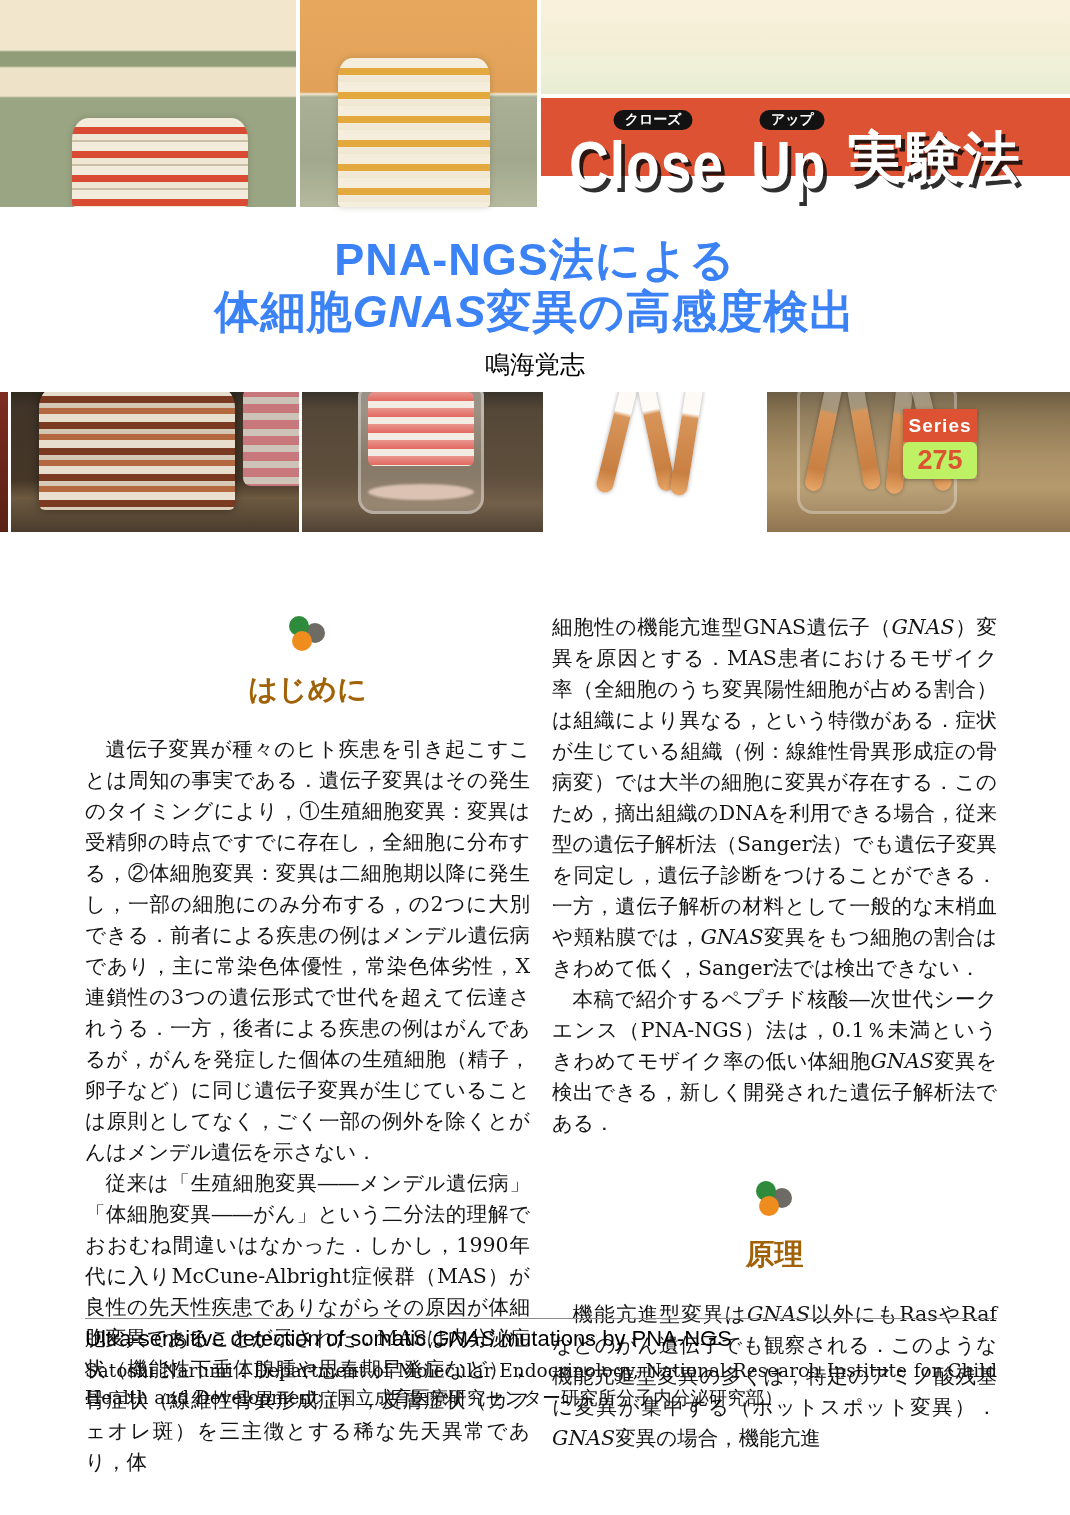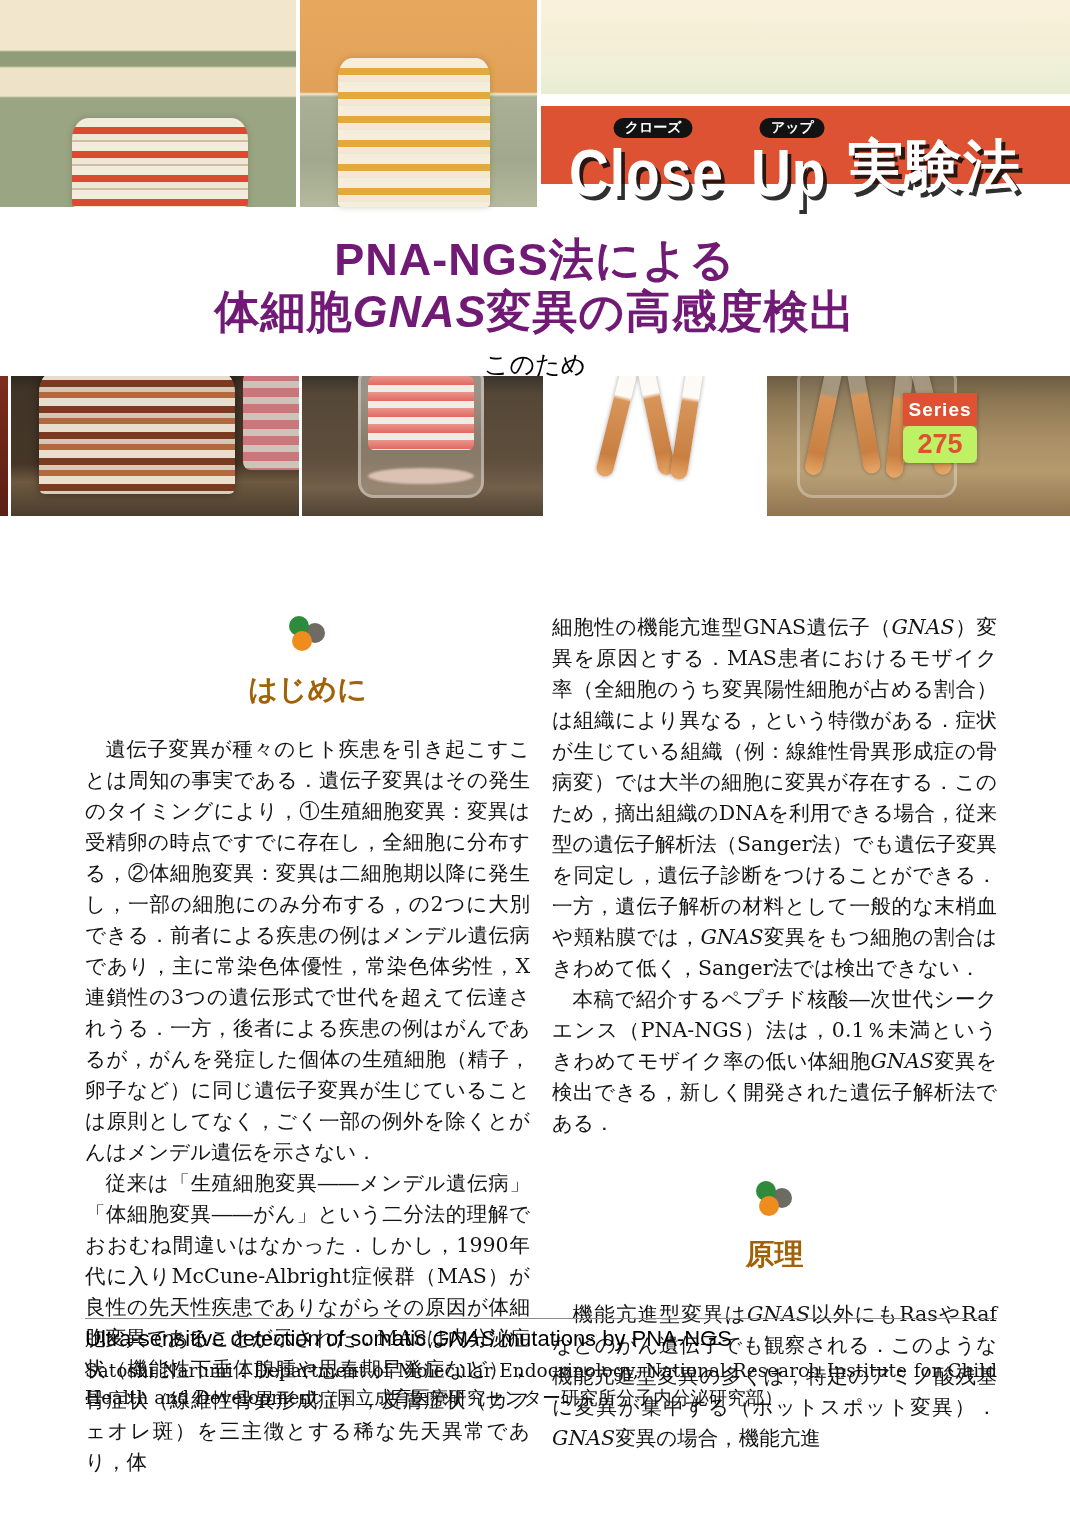--- a/index.html
+++ b/index.html
@@ -17,37 +17,37 @@
     background:linear-gradient(180deg,#f2e7cd 0px,#f2e7cd 50px,#919d79 52px,#919d79 66px,#eee3c8 68px,#eee3c8 96px,#9aa583 98px,#9aa583 207px); }
   .tile-mid { left:300px; top:0; width:237px; height:207px;
     background:linear-gradient(180deg,#e7a85e 0px,#e2a158 92px,#f2e9d2 94px,#aab095 97px,#a2a88d 160px,#b5ba9f 207px); }
   .tile-righttop { left:541px; top:0; width:529px; height:94px;
     background:linear-gradient(180deg,#f9f1dc 0px,#f5eed6 45px,#eef0d8 70px,#e7ecd2 94px); }
   .stack { position:absolute; }
   .stack-red { left:72px; top:118px; width:176px; height:89px; border-radius:16px 16px 4px 4px / 22px 22px 4px 4px;
     background:repeating-linear-gradient(180deg,#f3ecdd 0px,#f3ecdd 9px,#d94b33 9px,#d94b33 16px,#efe6d4 16px,#efe6d4 22px,#cbbfa8 22px,#cebfa6 24px); box-shadow:0 0 6px rgba(90,80,60,.35);}
   .stack-yellow { left:338px; top:58px; width:152px; height:149px; border-radius:14px 14px 4px 4px / 20px 20px 4px 4px;
     background:repeating-linear-gradient(180deg,#f5eedd 0px,#f5eedd 10px,#e3a93f 10px,#e3a93f 17px,#f2ead7 17px,#f0e7d2 24px); box-shadow:0 0 6px rgba(90,80,60,.3);}
-  .banner { position:absolute; left:541px; top:98px; width:529px; height:78px;margin-top:8px; }
+  .banner { position:absolute; left:541px; top:98px; width:529px; height:78px; }
   .logo { position:absolute; left:28px; top:12px; display:flex; align-items:flex-start; gap:14px; }
   .logo-part { position:relative; display:inline-block; padding-top:22px; }
   .pill { position:absolute; top:0; left:50%; transform:translateX(-50%); background:#121212; color:#fff;
     font-family:"Liberation Sans",sans-serif; font-size:14px; font-weight:bold; padding:1px 11px; border-radius:11px; white-space:nowrap; z-index:2; }
   .word { display:inline-block; font-family:"Liberation Sans",sans-serif; font-weight:800; color:#fff; font-size:60px;
     line-height:1; letter-spacing:1px; text-shadow:4px 4px 0 rgba(10,10,10,.85); transform:scale(.92,1.12); transform-origin:left top; }
   .logo-jp { font-family:"Liberation Sans",sans-serif; font-weight:900; color:#fff; font-size:56px; line-height:1;
     margin-top:20px; letter-spacing:2px; text-shadow:4px 4px 0 rgba(10,10,10,.85); }
 
   
   .titleblock { position:absolute; left:0; top:234px; width:1070px; text-align:center; }
-  .title-line { margin:0; font-family:"Liberation Sans",sans-serif; font-weight:bold; font-size:45px; line-height:1.15; color:#701a75; letter-spacing:1px; }
+  .title-line { margin:0; font-family:"Liberation Sans",sans-serif; font-weight:bold; font-size:45px; line-height:1.15; color:#3b82f6; letter-spacing:1px; }
   .author { margin-top:10px; font-family:"Liberation Sans",sans-serif; font-size:25px; color:#000; }
 
   
-  .strip { position:absolute; left:0; top:376px; width:1070px; height:140px; background:#fff; }
+  .strip { position:absolute; left:0; top:392px; width:1070px; height:140px; background:#fff; }
   .panel { position:absolute; top:0; height:140px; overflow:hidden; }
   .p0 { left:0; width:8px; background:linear-gradient(180deg,#7e2c20,#5a2014); }
   .p1 { left:11px; width:288px; background:linear-gradient(180deg,#30291f 0px,#403428 14px,#453627 88px,#6e5a41 106px,#4a3c2d 140px); }
   .p2 { left:302px; width:241px; background:linear-gradient(180deg,#3a332b 0px,#554737 18px,#5e4e3c 84px,#73604a 112px,#504233 140px); }
   .p3 { left:546px; width:218px; background:linear-gradient(180deg,#241f1c 0px,#3e352c 24px,#49publicc 0,#463a2e 92px,#8a6f4e 116px,#57452f 140px); }
   .p4 { left:767px; width:303px; background:linear-gradient(180deg,#6b5c42 0px,#8a7552 22px,#a98f65 62px,#b59a6d 96px,#8f7450 140px); }
   .dish1 { position:absolute; left:28px; top:-4px; width:196px; height:122px; border-radius:14px 14px 6px 6px/20px 20px 6px 6px;
     background:repeating-linear-gradient(180deg,rgba(246,236,220,.92) 0px,rgba(246,236,220,.92) 8px,#7a3a22 8px,#7a3a22 15px,rgba(240,228,210,.85) 15px,rgba(236,222,200,.85) 20px,#b4683f 20px,#b4683f 26px); box-shadow:0 0 8px rgba(0,0,0,.4); }
   .dish2 { position:absolute; left:232px; top:-4px; width:62px; height:98px; border-radius:8px;
     background:repeating-linear-gradient(180deg,#d77f84 0px,#d77f84 9px,rgba(247,238,228,.85) 9px,rgba(247,238,228,.85) 16px); opacity:.9; }
@@ -109,21 +109,21 @@
           <span class="word">Up</span>
         </span>
         <span class="logo-jp">実験法</span>
       </div>
     </div>
   </div>
 
   <div class="titleblock">
     <h1 class="title-line">PNA-NGS法による</h1>
     <h1 class="title-line"><span>体細胞</span><span class="it">GNAS</span><span>変異の高感度検出</span></h1>
-    <div class="author">このため</div>
+    <div class="author">鳴海覚志</div>
   </div>
 
   <div class="strip">
     <div class="panel p0"></div>
     <div class="panel p1">
       <div class="dish1"></div>
       <div class="dish2"></div>
     </div>
     <div class="panel p2">
       <div class="beaker"></div>

